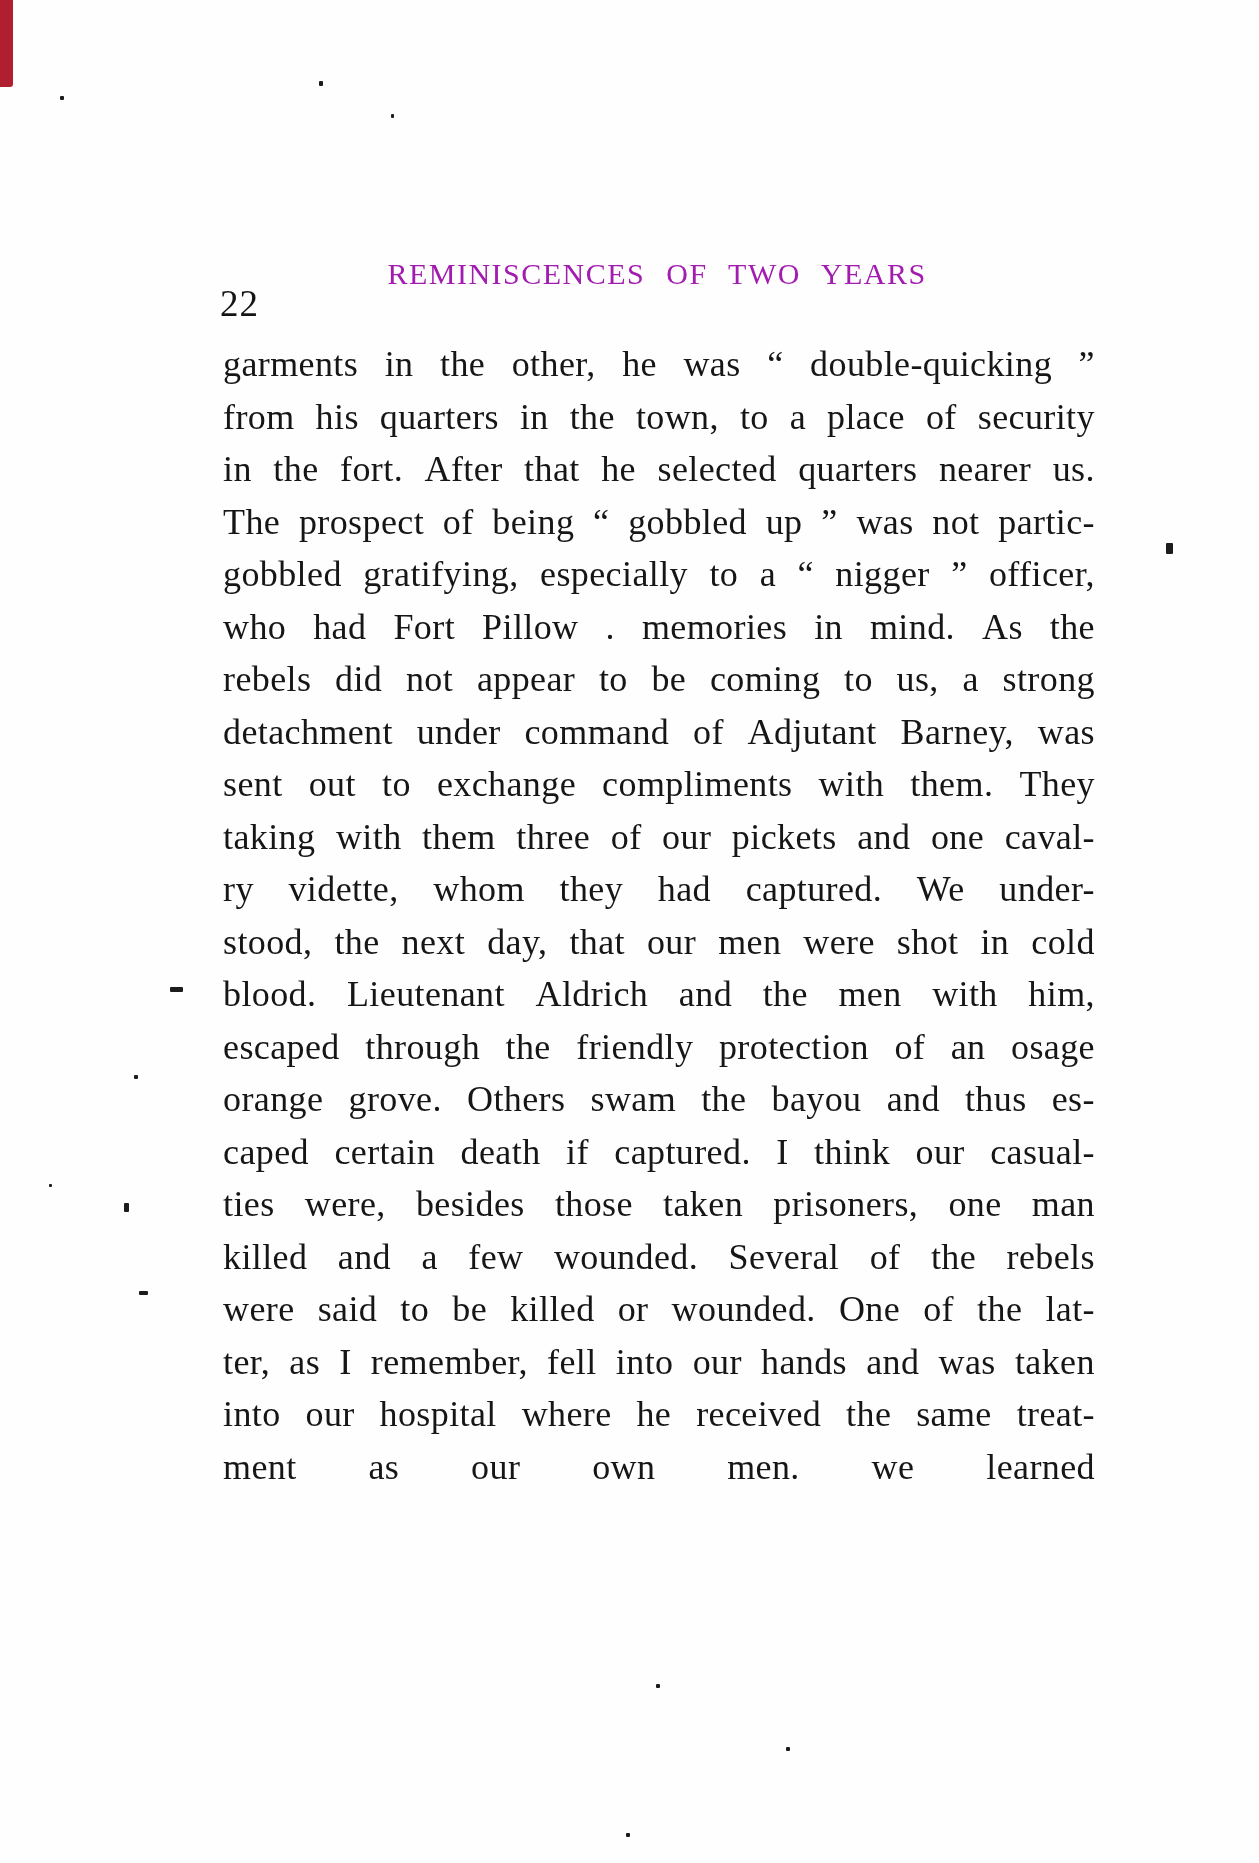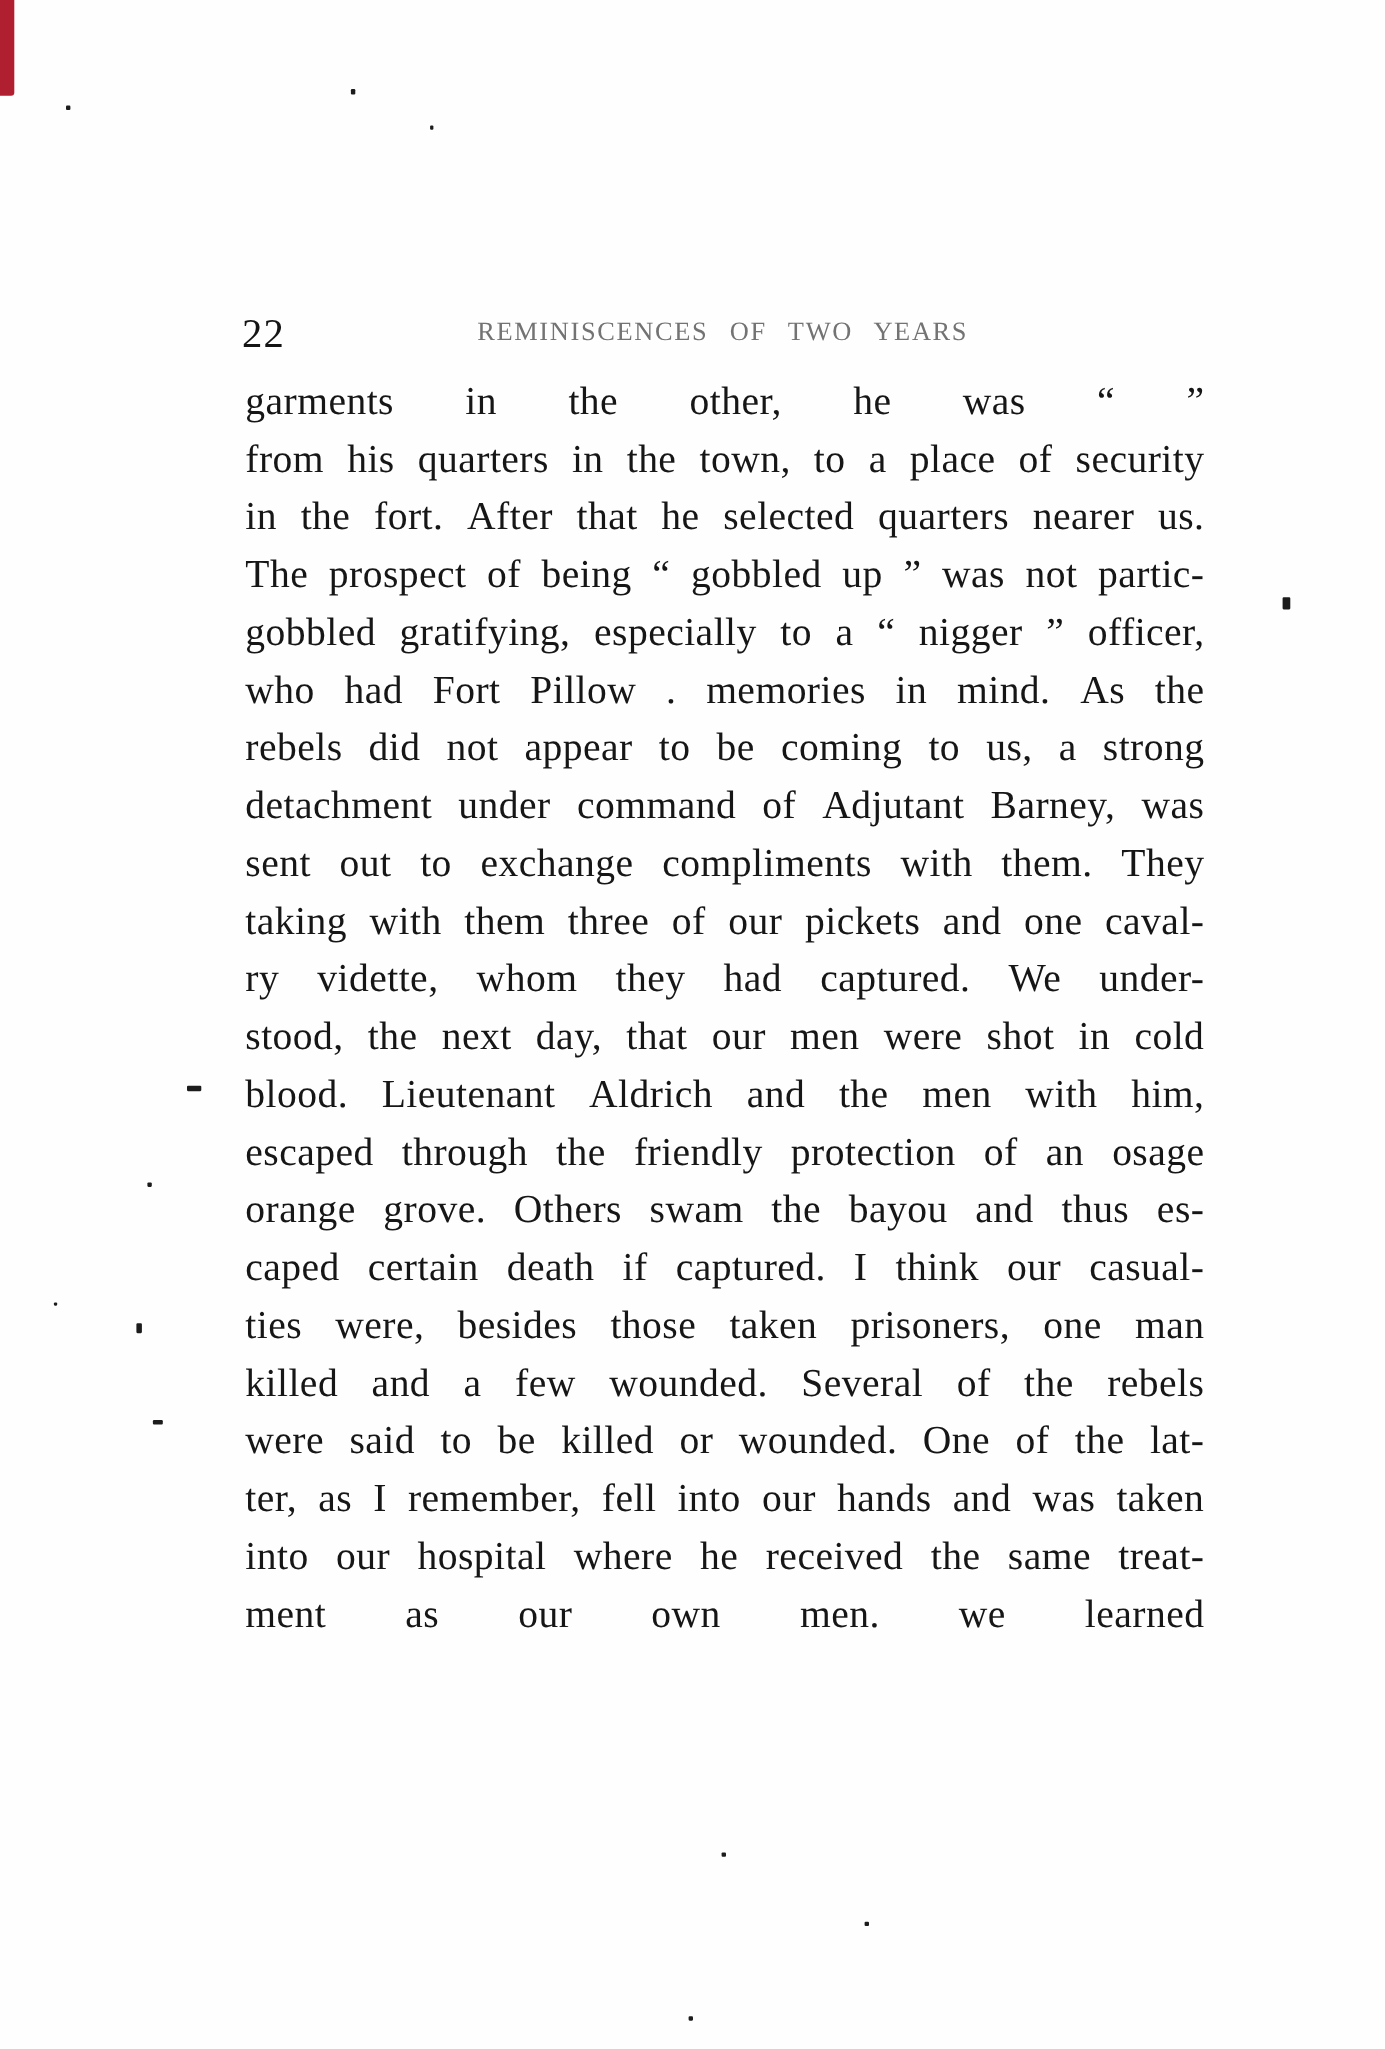--- a/index.html
+++ b/index.html
@@ -26,26 +26,25 @@
     left: 220px; top: 250px;
     font-size: 37px;
     letter-spacing: 1px;
     color: #141414;
     margin-top: 32px;
   }
   .running-head {
     position: absolute;
     left: 657px; top: 257px;
     transform: translateX(-50%);
-    font-size: 24px;
+    font-size: 30px;
     letter-spacing: 1.5px;
     word-spacing: 12px;
     white-space: nowrap;
-    color: #737373;
-    margin-top: 32px;
+    color: #a21caf;
   }
   .body-text {
     position: absolute;
     left: 223px; top: 338px;
     width: 872px;
   }
   .text-line {
     display: flex;
     flex-wrap: nowrap;
     justify-content: space-between;
@@ -69,21 +68,21 @@
 
 <div class="page">
 
   <div class="red-mark" style="background: rgb(176, 31, 48);"></div>
 
   <div class="pagenum">22</div>
 
   <div class="running-head">REMINISCENCES OF TWO YEARS</div>
 
   <div class="body-text">
-      <div class="text-line"><span class="w">garments</span><span class="w">in</span><span class="w">the</span><span class="w">other,</span><span class="w">he</span><span class="w">was</span><span class="w">“</span><span class="w">”</span></div>
+      <div class="text-line"><span class="w">garments</span><span class="w">in</span><span class="w">the</span><span class="w">other,</span><span class="w">he</span><span class="w">was</span><span class="w">“</span><span class="w">double-quicking</span><span class="w">”</span></div>
       <div class="text-line"><span class="w">from</span><span class="w">his</span><span class="w">quarters</span><span class="w">in</span><span class="w">the</span><span class="w">town,</span><span class="w">to</span><span class="w">a</span><span class="w">place</span><span class="w">of</span><span class="w">security</span></div>
       <div class="text-line"><span class="w">in</span><span class="w">the</span><span class="w">fort.</span><span class="w">After</span><span class="w">that</span><span class="w">he</span><span class="w">selected</span><span class="w">quarters</span><span class="w">nearer</span><span class="w">us.</span></div>
       <div class="text-line"><span class="w">The</span><span class="w">prospect</span><span class="w">of</span><span class="w">being</span><span class="w">“</span><span class="w">gobbled</span><span class="w">up</span><span class="w">”</span><span class="w">was</span><span class="w">not</span><span class="w">partic-</span></div>
       <div class="text-line"><span class="w">gobbled</span><span class="w">gratifying,</span><span class="w">especially</span><span class="w">to</span><span class="w">a</span><span class="w">“</span><span class="w">nigger</span><span class="w">”</span><span class="w">officer,</span></div>
       <div class="text-line"><span class="w">who</span><span class="w">had</span><span class="w">Fort</span><span class="w">Pillow</span><span class="w">.</span><span class="w">memories</span><span class="w">in</span><span class="w">mind.</span><span class="w">As</span><span class="w">the</span></div>
       <div class="text-line"><span class="w">rebels</span><span class="w">did</span><span class="w">not</span><span class="w">appear</span><span class="w">to</span><span class="w">be</span><span class="w">coming</span><span class="w">to</span><span class="w">us,</span><span class="w">a</span><span class="w">strong</span></div>
       <div class="text-line"><span class="w">detachment</span><span class="w">under</span><span class="w">command</span><span class="w">of</span><span class="w">Adjutant</span><span class="w">Barney,</span><span class="w">was</span></div>
       <div class="text-line"><span class="w">sent</span><span class="w">out</span><span class="w">to</span><span class="w">exchange</span><span class="w">compliments</span><span class="w">with</span><span class="w">them.</span><span class="w">They</span></div>
       <div class="text-line"><span class="w">taking</span><span class="w">with</span><span class="w">them</span><span class="w">three</span><span class="w">of</span><span class="w">our</span><span class="w">pickets</span><span class="w">and</span><span class="w">one</span><span class="w">caval-</span></div>
       <div class="text-line"><span class="w">ry</span><span class="w">vidette,</span><span class="w">whom</span><span class="w">they</span><span class="w">had</span><span class="w">captured.</span><span class="w">We</span><span class="w">under-</span></div>

